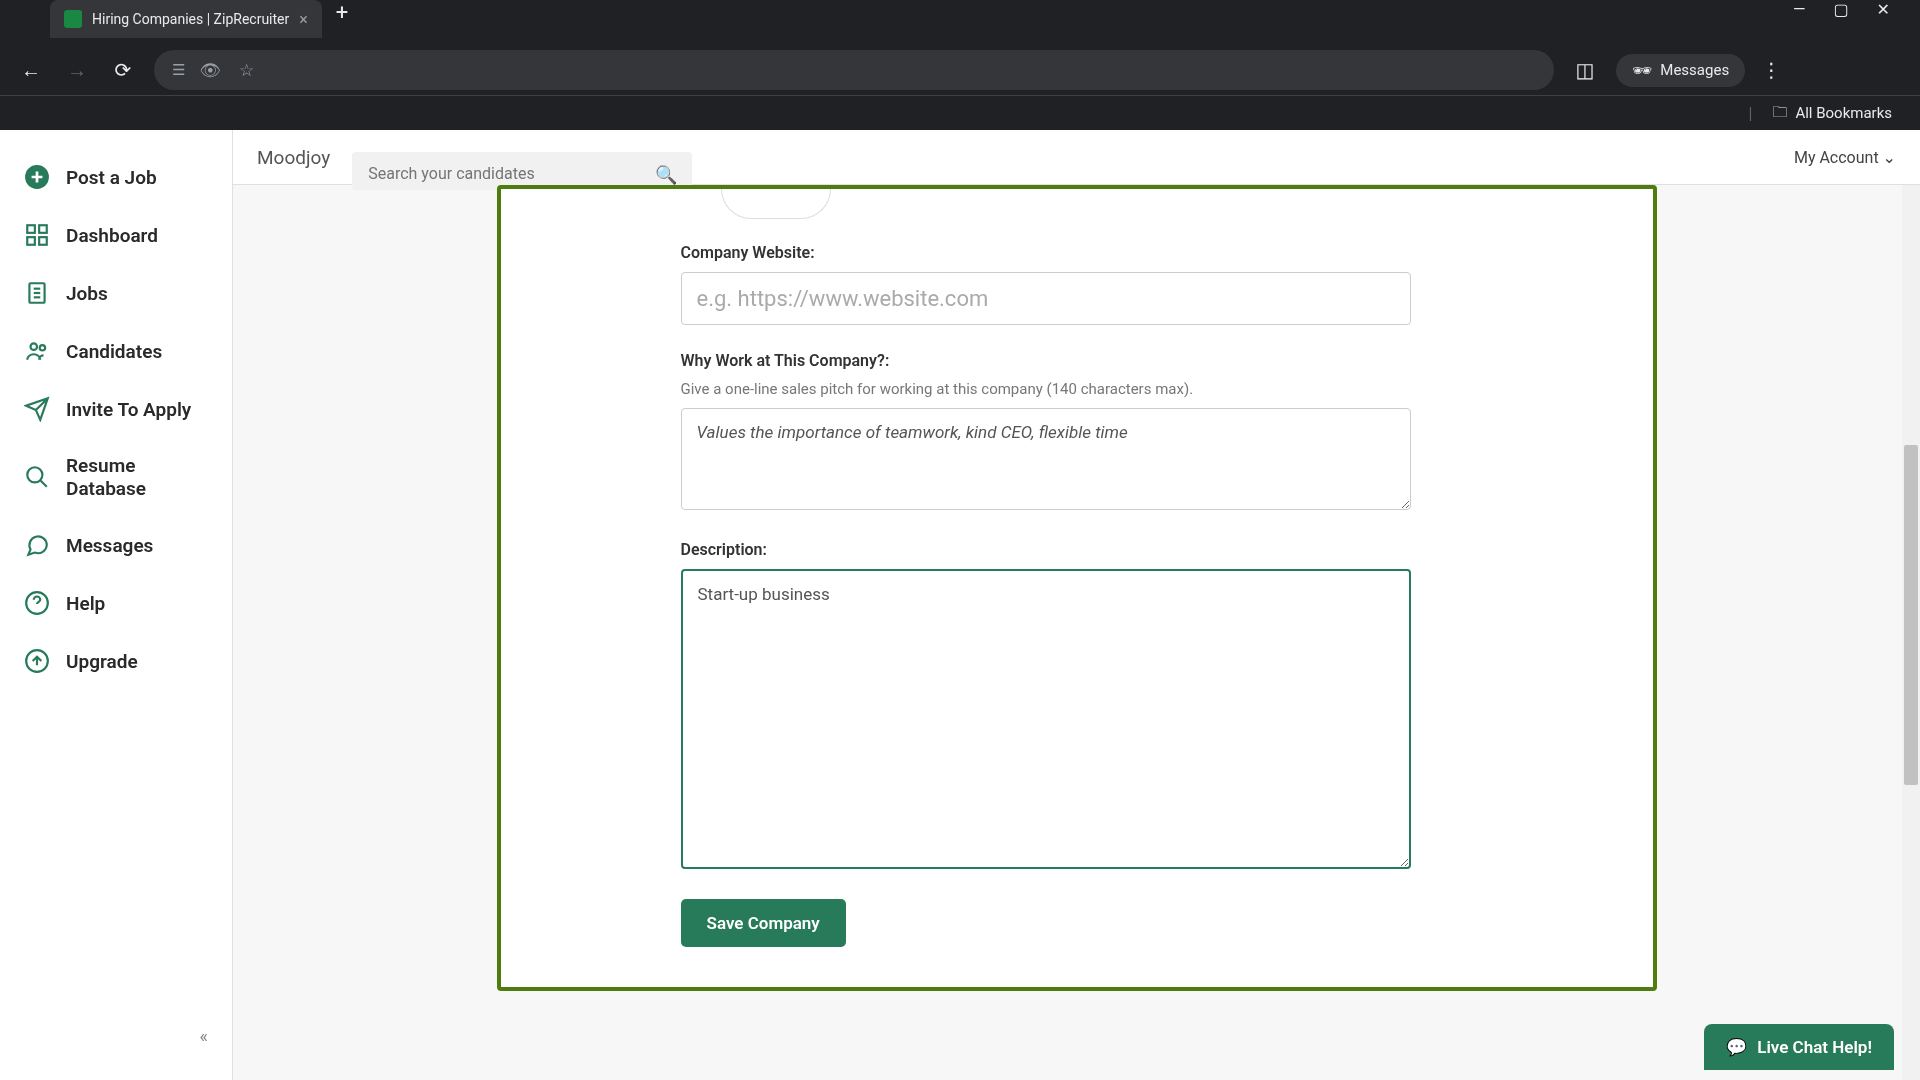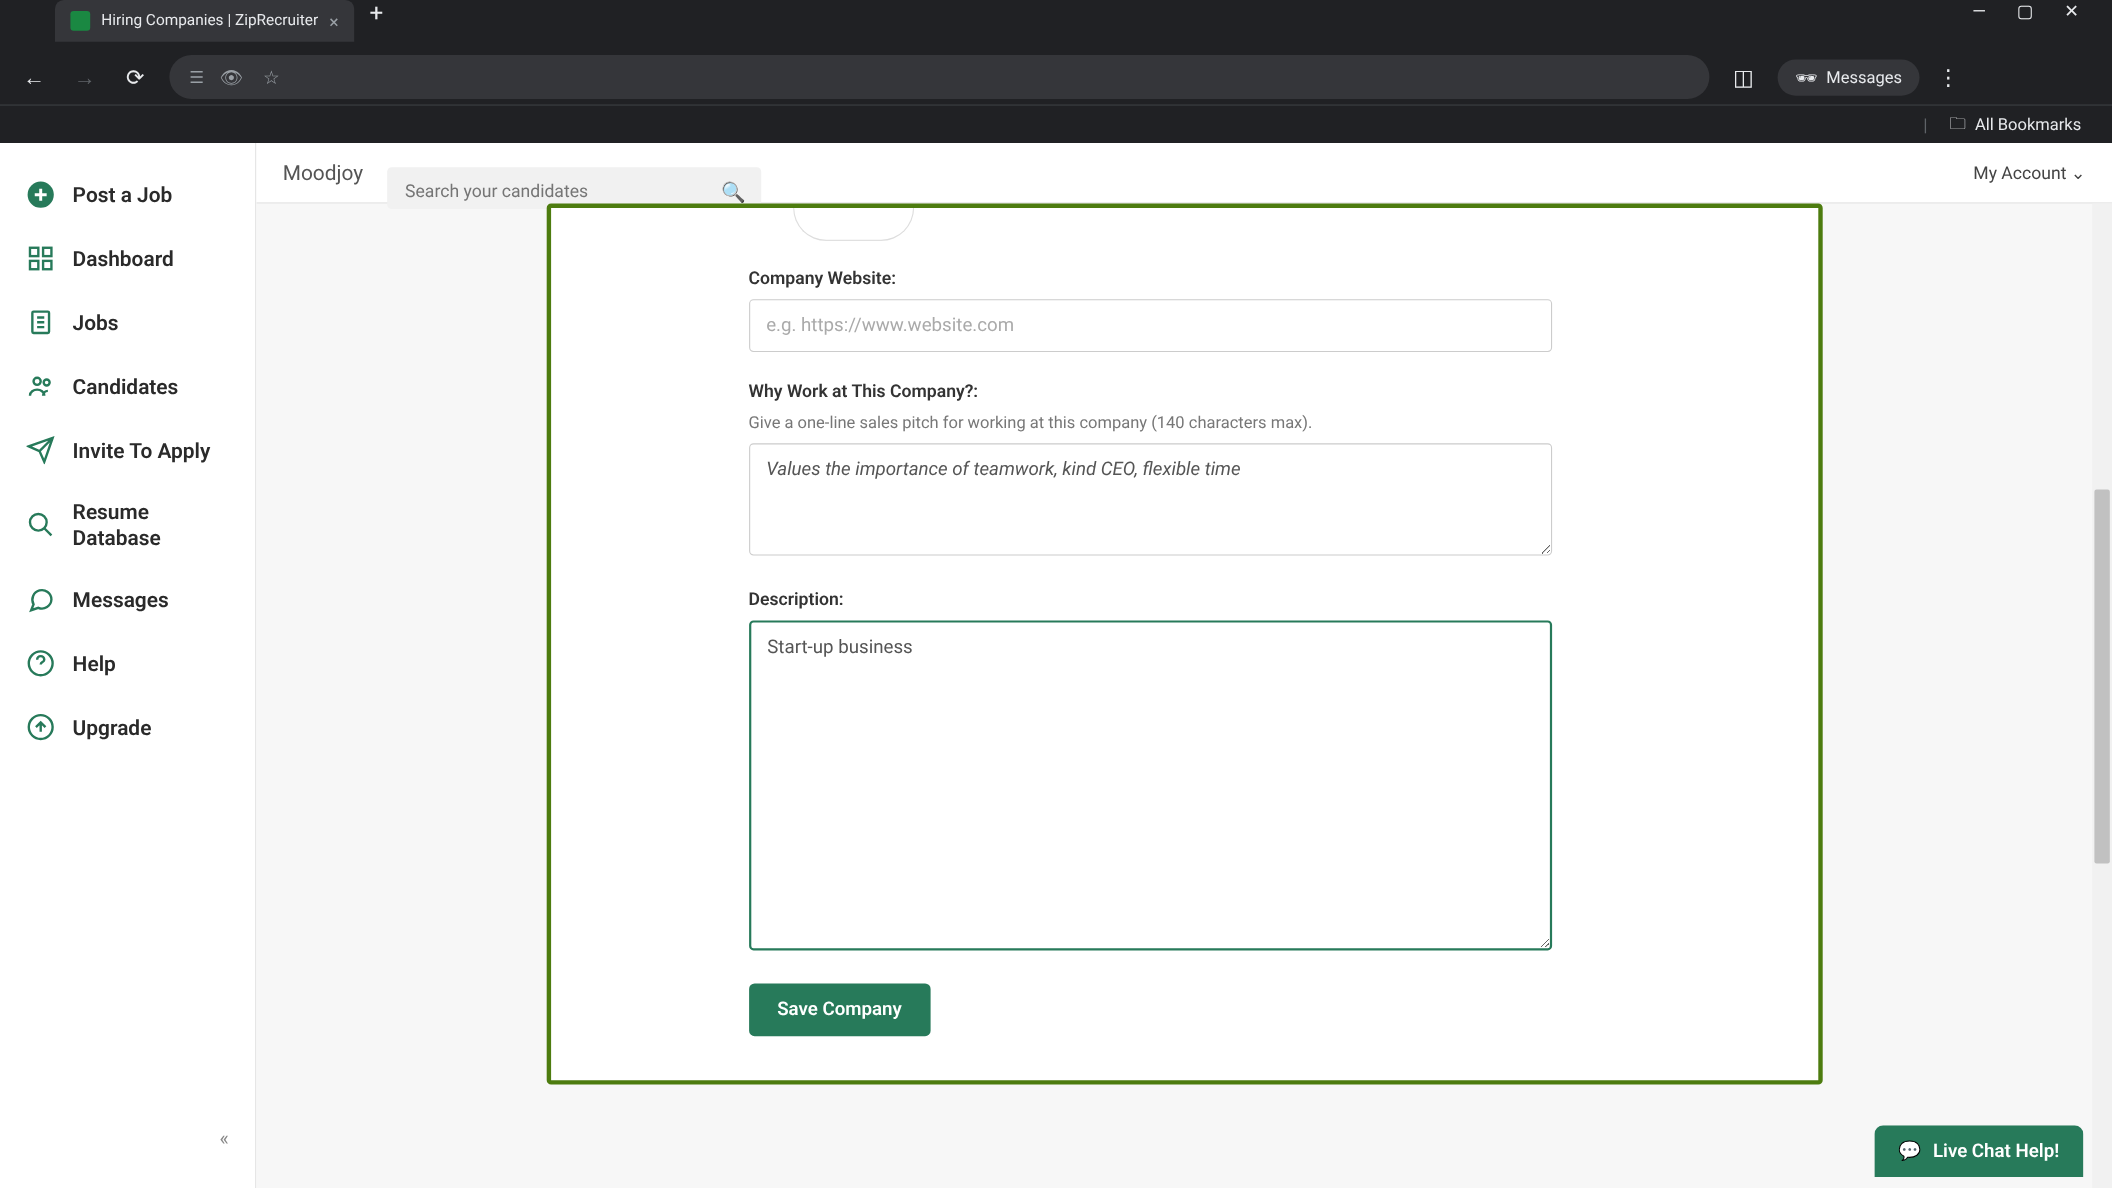--- a/index.html
+++ b/index.html
@@ -55,21 +55,21 @@
 .search-icon-right { position: absolute; right: 14px; color: #888; font-size: 18px; }
 .account-link { margin-left: auto; font-size: 16px; color: #444; cursor: pointer; }
 
 .content { padding: 0 24px; }
 .form-card { background: #fff; border: 4px solid #4d7c0f; border-radius: 4px; margin: 0 auto; max-width: 1160px; padding: 24px 180px 40px; position: relative; }
 .avatar-circle { width: 110px; height: 30px; border: 1px solid #ddd; border-radius: 0 0 55px 55px; border-top: none; margin: -24px auto 24px 40px; }
 
 .form-group { margin-bottom: 26px; }
 .form-label { font-size: 16px; font-weight: 600; color: #333; margin-bottom: 10px; display: block; }
 .form-hint { font-size: 15px; color: #777; margin-bottom: 10px; }
-.form-input { width: 100%; max-width: 730px; border: 1px solid #ccc; border-radius: 4px; padding: 13px 15px; font-size: 17px; color: #555; outline: none; }
+.form-input { width: 100%; max-width: 730px; border: 1px solid #ccc; border-radius: 4px; padding: 13px 15px; font-size: 22px; color: #555; outline: none; }
 .form-input::placeholder { color: #aaa; }
 .form-textarea { width: 100%; max-width: 730px; border: 1px solid #ccc; border-radius: 4px; padding: 13px 15px; font-size: 17px; color: #555; outline: none; resize: both; font-family: inherit; }
 .form-textarea.short { height: 102px; font-style: italic; }
 .form-textarea.tall { height: 300px; border: 2px solid #277a5a; }
 
 .save-btn { background: #277a5a; color: #fff; border: none; border-radius: 5px; padding: 14px 26px; font-size: 17px; font-weight: 600; cursor: pointer; }
 
 .live-chat { position: fixed; bottom: 10px; right: 26px; background: #277a5a; color: #fff; border-radius: 8px 8px 0 0; padding: 13px 22px; font-size: 17px; font-weight: 600; display: flex; align-items: center; gap: 10px; cursor: pointer; }
 
 .scrollbar { position: absolute; right: 0; top: 55px; width: 18px; height: calc(100% - 55px); background: #f1f1f1; }

